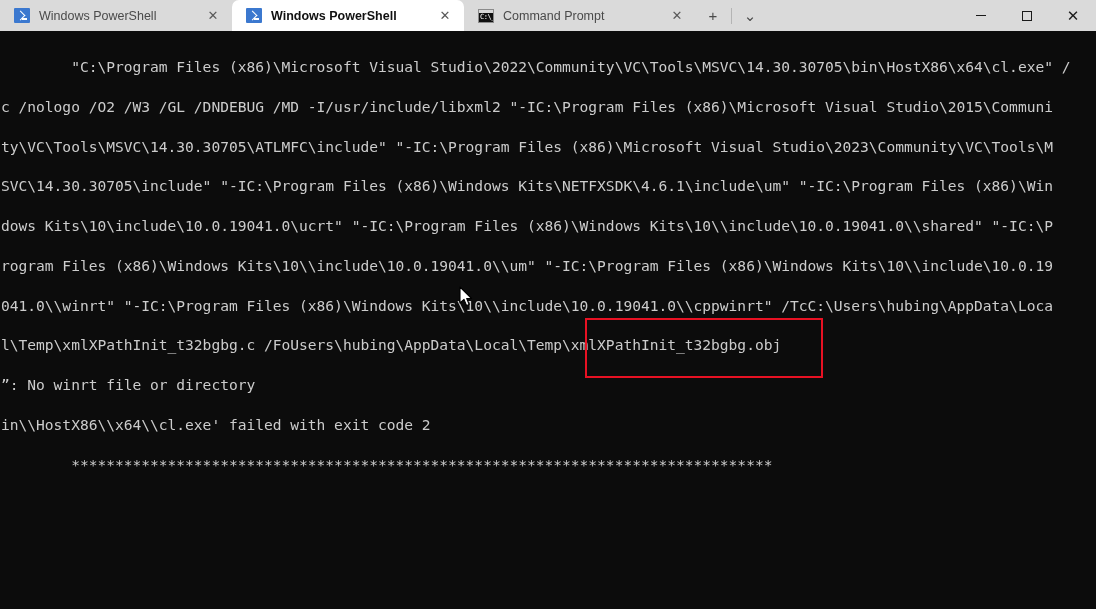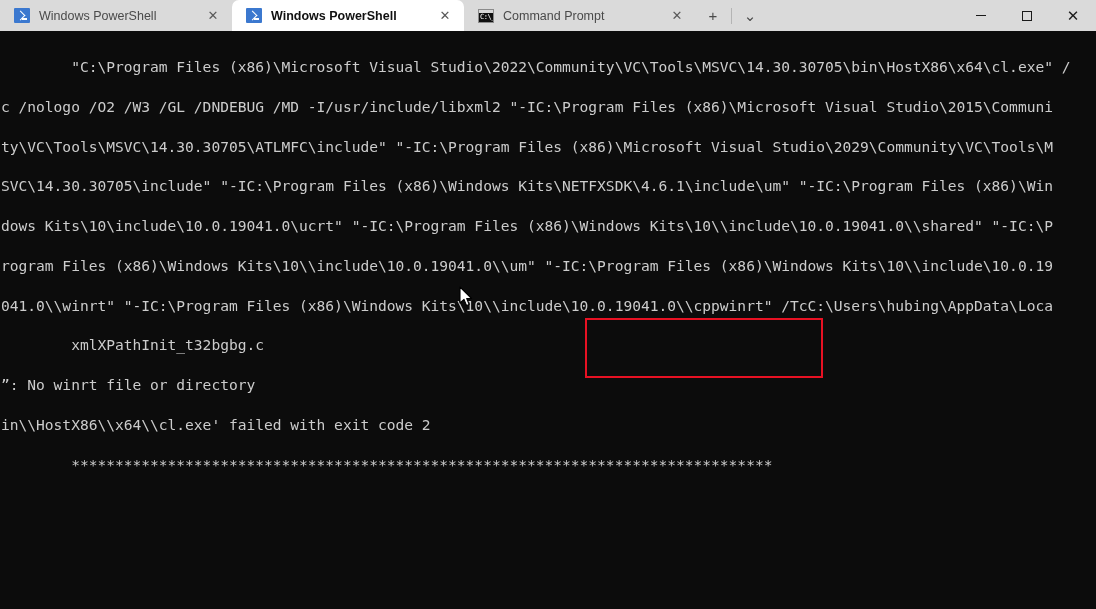--- a/index.html
+++ b/index.html
@@ -235,26 +235,26 @@
         <span class="glyph-close">✕</span>
       </div>
   </div>
 </div>
 
 <div id="terminal">
 
   <div id="termtext">
 <div class="line">        "C:\Program Files (x86)\Microsoft Visual Studio\2022\Community\VC\Tools\MSVC\14.30.30705\bin\HostX86\x64\cl.exe" /</div>
 <div class="line">c /nologo /O2 /W3 /GL /DNDEBUG /MD -I/usr/include/libxml2 "-IC:\Program Files (x86)\Microsoft Visual Studio\2015\Communi</div>
-<div class="line">ty\VC\Tools\MSVC\14.30.30705\ATLMFC\include" "-IC:\Program Files (x86)\Microsoft Visual Studio\2029\Community\VC\Tools\M</div>
+<div class="line">ty\VC\Tools\MSVC\14.30.30705\ATLMFC\include" "-IC:\Program Files (x86)\Microsoft Visual Studio\2023\Community\VC\Tools\M</div>
 <div class="line">SVC\14.30.30705\include" "-IC:\Program Files (x86)\Windows Kits\NETFXSDK\4.6.1\include\um" "-IC:\Program Files (x86)\Win</div>
 <div class="line">dows Kits\10\include\10.0.19041.0\ucrt" "-IC:\Program Files (x86)\Windows Kits\10\\include\10.0.19041.0\\shared" "-IC:\P</div>
 <div class="line">rogram Files (x86)\Windows Kits\10\\include\10.0.19041.0\\um" "-IC:\Program Files (x86)\Windows Kits\10\\include\10.0.19</div>
 <div class="line">041.0\\winrt" "-IC:\Program Files (x86)\Windows Kits\10\\include\10.0.19041.0\\cppwinrt" /TcC:\Users\hubing\AppData\Loca</div>
-<div class="line">        xmlXPathInit_t32bgbg.c</div>
+<div class="line">l\Temp\xmlXPathInit_t32bgbg.c /FoUsers\hubing\AppData\Local\Temp\xmlXPathInit_t32bgbg.obj</div>
 <div class="line">”: No winrt file or directory</div>
 <div class="line">in\\HostX86\\x64\\cl.exe' failed with exit code 2</div>
 <div class="line">        ********************************************************************************</div>
 
 
 
 
 
 
 

